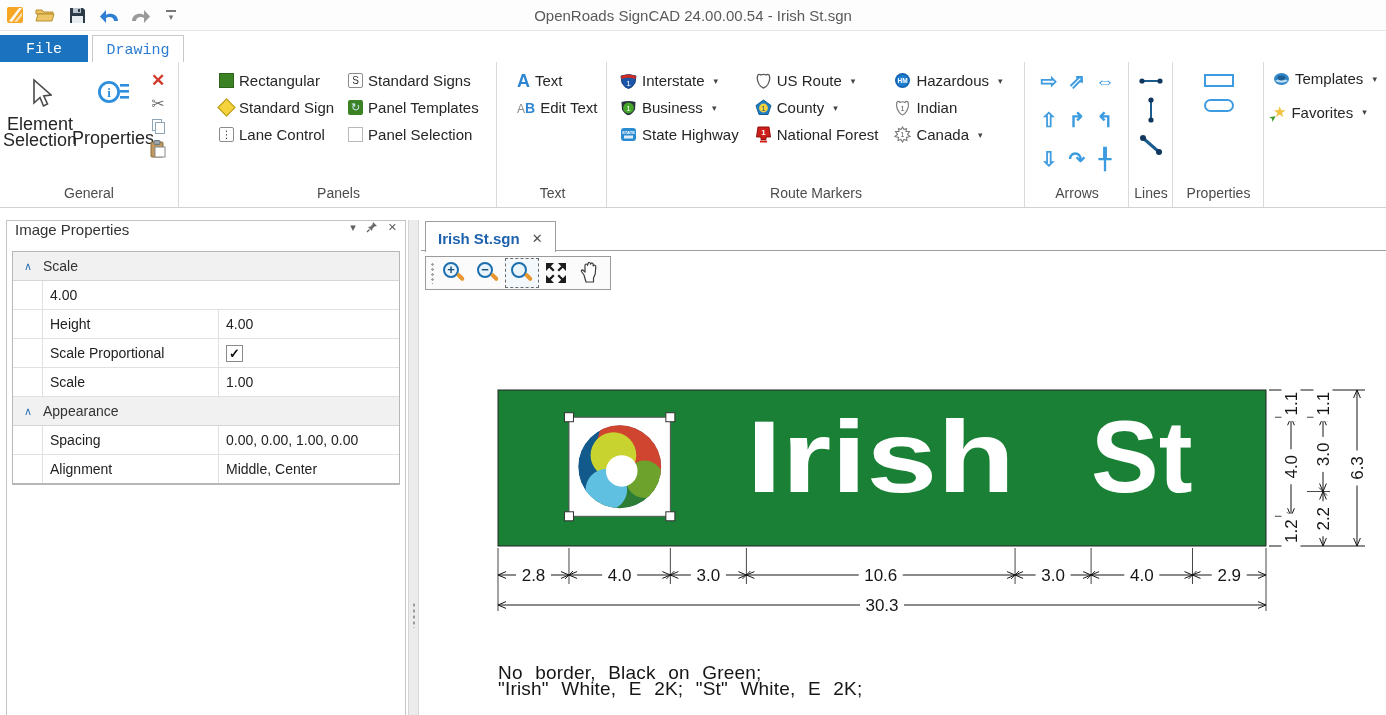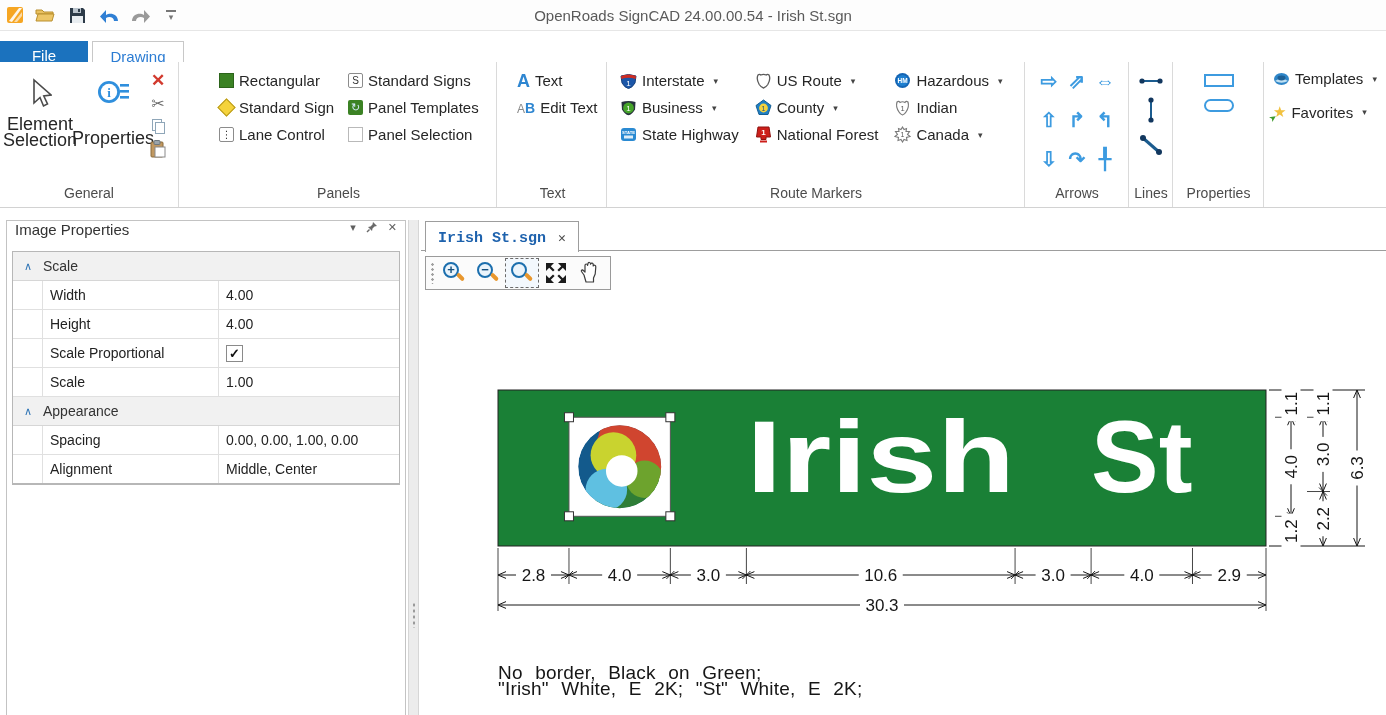--- a/index.html
+++ b/index.html
@@ -14,22 +14,22 @@
         width:26px; height:24px; cursor:default; }
   .qa svg { display:block; }
   #qa-app{left:2px;} #qa-open{left:32px;} #qa-save{left:64px;} #qa-undo{left:96px;} #qa-redo{left:128px;} #qa-more{left:158px;}
   .qa-more-glyph { width:10px; text-align:center; color:#777; font-size:9px; line-height:8px; }
   .qa-more-glyph .bar { display:block; border-top:2px solid #777; margin-bottom:1px; }
   #title-text { position:absolute; left:0; right:0; top:7px; text-align:center;
                 font-size:15px; color:#5a5a5a; }
 
   
   #tabrow { position:absolute; left:0; top:31px; width:100%; height:31px; background:#fff; }
-  .rtab { position:absolute; top:10px; height:29px; display:flex; align-items:center; justify-content:center;
-          font-size:15px; cursor:default; }
+  .rtab { position:absolute; top:4px; height:29px; display:flex; align-items:center; justify-content:center;
+          font-size:15px; cursor:default;font-family:Liberation Mono, monospace; }
   #tab-file { left:0; width:88px; background:#1b72be; color:#fff; }
   #tab-drawing { left:92px; width:92px; background:#fff; color:#2b7cd3;
                  border:1px solid #c8c8c8; border-bottom:none; }
 
   
   #ribbon { position:absolute; left:0; top:62px; width:100%; height:146px; background:#fff;
             border-bottom:1px solid #d2d2d2; }
   .rb-group { position:absolute; top:0; height:145px; border-right:1px solid #dadada;
               display:flex; flex-direction:column; }
   .rb-body { flex:1; display:flex; }
@@ -112,21 +112,21 @@
 
   
   #splitter { position:absolute; left:408px; top:12px; width:11px; bottom:0; background:#ececec;
               border-left:1px solid #d6d6d6; border-right:1px solid #d6d6d6; cursor:col-resize; }
   #splitter .grip { position:absolute; left:3px; top:382px; width:4px; height:26px;
                     background-image:radial-gradient(#9a9a9a 1px, transparent 1.2px); background-size:4px 6px; }
 
   
   #doc-tabbar { position:absolute; left:421px; top:12px; right:0; height:31px; border-bottom:1px solid #9d9d9d; }
   #doc-tab { position:absolute; left:4px; top:1px; height:30px; background:#fff; border:1px solid #9d9d9d;
-             border-bottom:1px solid #fff; display:flex; align-items:center; padding:16px 12px; gap:12px;font-family:Liberation Mono, monospace; }
+             border-bottom:1px solid #fff; display:flex; align-items:center; padding:16px 12px; gap:12px; }
   #doc-tab .t { font-size:15px; font-weight:bold; color:#1e62ad; }
   #doc-tab .x { font-size:13px; color:#4f4f4f; cursor:pointer; }
 
   #canvas { position:absolute; left:421px; top:44px; right:0; bottom:0; background:#fff; overflow:hidden; }
 
   
   #ztoolbar { position:absolute; left:4px; top:4px; height:34px; display:flex; align-items:center;
               border:1px solid #9a9a9a; background:#fbfbfb; padding:1px 3px 1px 5px; }
   #ztoolbar .zgrip { width:3px; height:22px; margin-right:3px;
                      background-image:radial-gradient(#a0a0a0 1px, transparent 1.2px); background-size:3px 5px; }
@@ -482,21 +482,20 @@
         </span>
         <span class="hdr-ic">✕</span>
       </div>
       <div id="prop-grid">
         <div class="sec-row">
           <span class="chev">∧</span>
           <span>Scale</span>
         </div>
         <div class="prow">
           <span class="gut"></span>
-          <span class="plabel">Width</span>
           <span class="pval">4.00</span>
         </div>
         <div class="prow">
           <span class="gut"></span>
           <span class="plabel">Height</span>
           <span class="pval">4.00</span>
         </div>
         <div class="prow">
           <span class="gut"></span>
           <span class="plabel">Scale Proportional</span>

